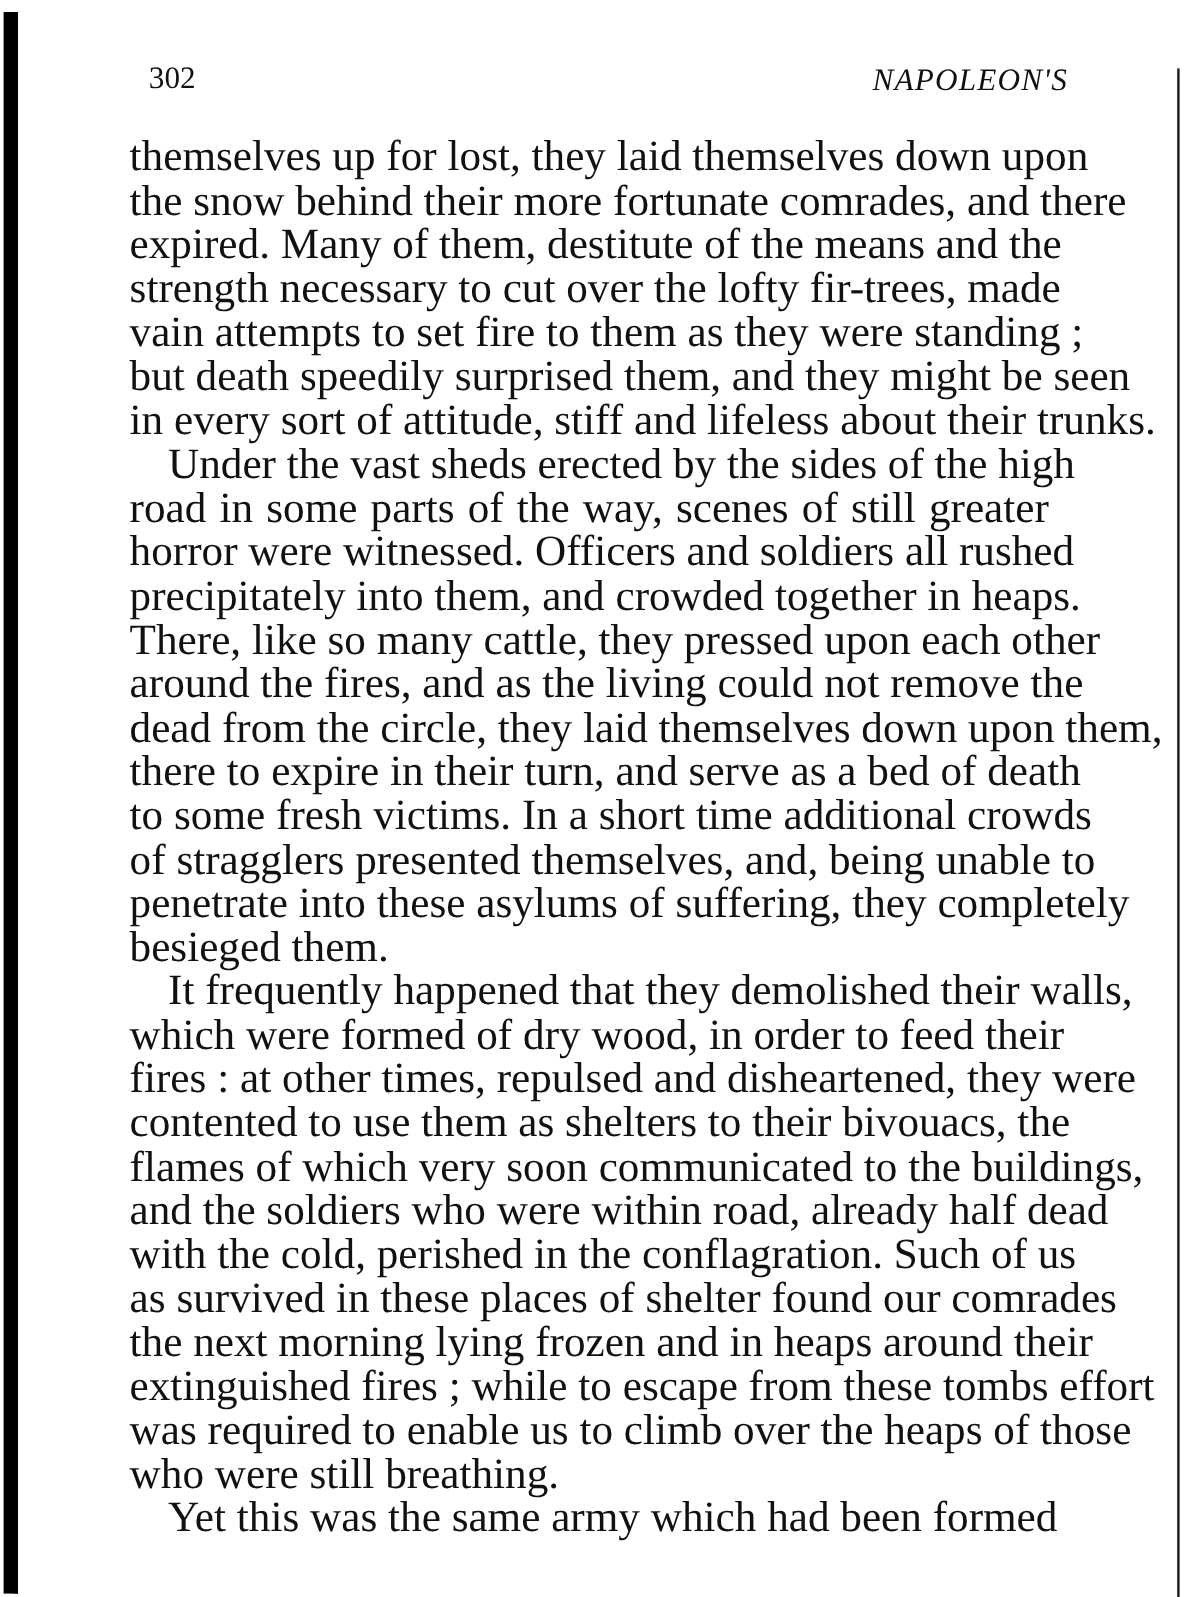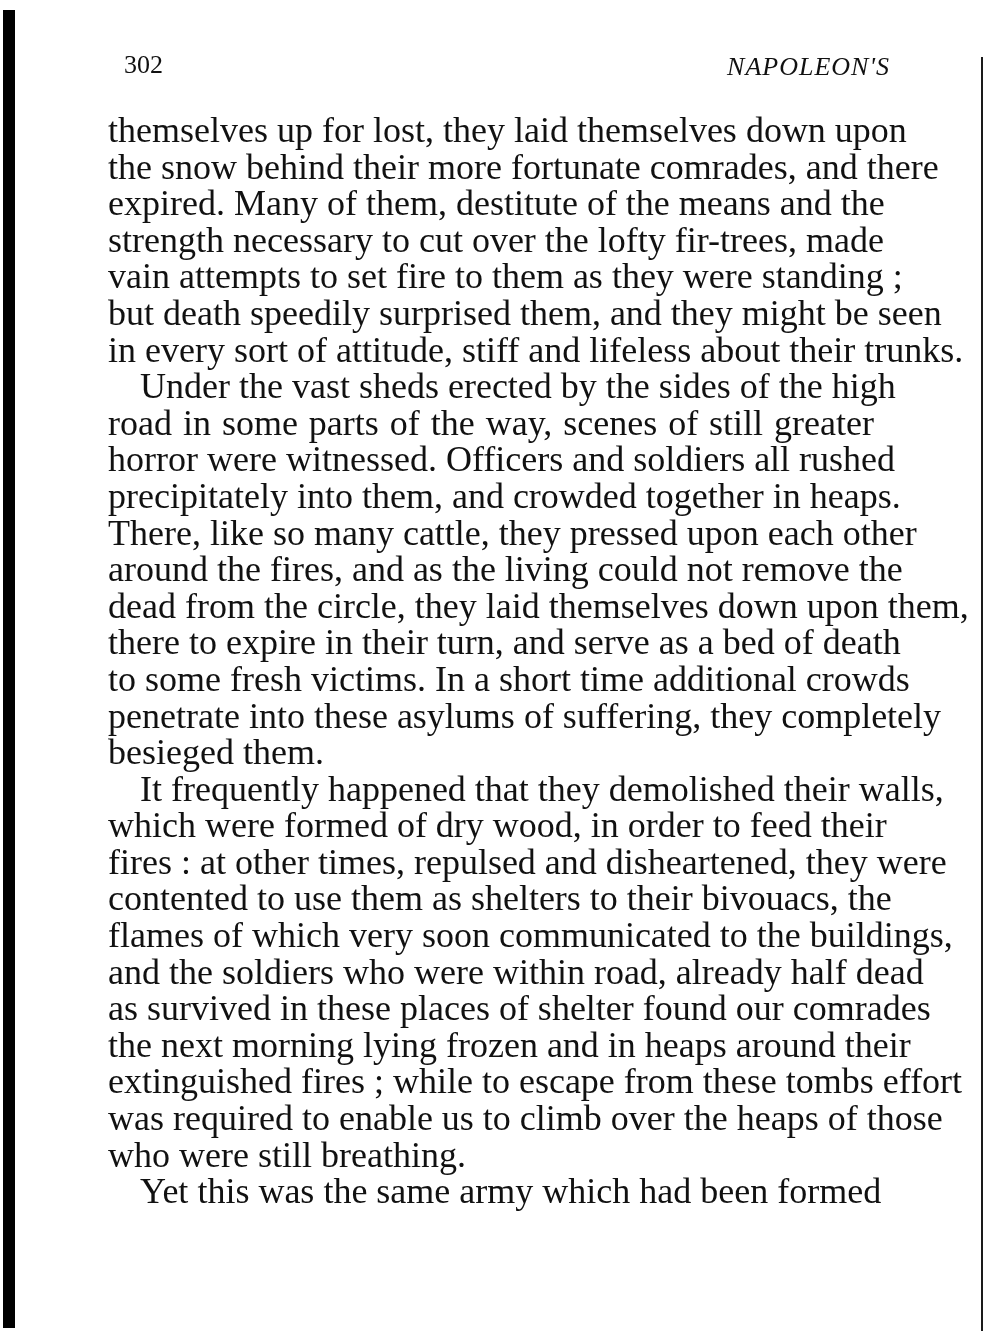--- a/index.html
+++ b/index.html
@@ -64,30 +64,32 @@
   <div class="para">
     <span class="line indent">Under the vast sheds erected by the sides of the high</span>
     <span class="line">road in some parts of the way, scenes of still greater</span>
     <span class="line">horror were witnessed.  Officers and soldiers all rushed</span>
     <span class="line">precipitately into them, and crowded together in heaps.</span>
     <span class="line">There, like so many cattle, they pressed upon each other</span>
     <span class="line">around the fires, and as the living could not remove the</span>
     <span class="line">dead from the circle, they laid themselves down upon them,</span>
     <span class="line">there to expire in their turn, and serve as a bed of death</span>
     <span class="line">to some fresh victims.  In a short time additional crowds</span>
+    <span class="line">of stragglers presented themselves, and, being unable to</span>
     <span class="line">penetrate into these asylums of suffering, they completely</span>
     <span class="line end">besieged them.</span>
   </div>
   <div class="para">
     <span class="line indent">It frequently happened that they demolished their walls,</span>
     <span class="line">which were formed of dry wood, in order to feed their</span>
     <span class="line">fires : at other times, repulsed and disheartened, they were</span>
     <span class="line">contented to use them as shelters to their bivouacs, the</span>
     <span class="line">flames of which very soon communicated to the buildings,</span>
     <span class="line">and the soldiers who were within road, already half dead</span>
+    <span class="line">with the cold, perished in the conflagration.  Such of us</span>
     <span class="line">as survived in these places of shelter found our comrades</span>
     <span class="line">the next morning lying frozen and in heaps around their</span>
     <span class="line">extinguished fires ; while to escape from these tombs effort</span>
     <span class="line">was required to enable us to climb over the heaps of those</span>
     <span class="line end">who were still breathing.</span>
   </div>
   <div class="para">
     <span class="line indent">Yet this was the same army which had been formed</span>
   </div>
 </div>

